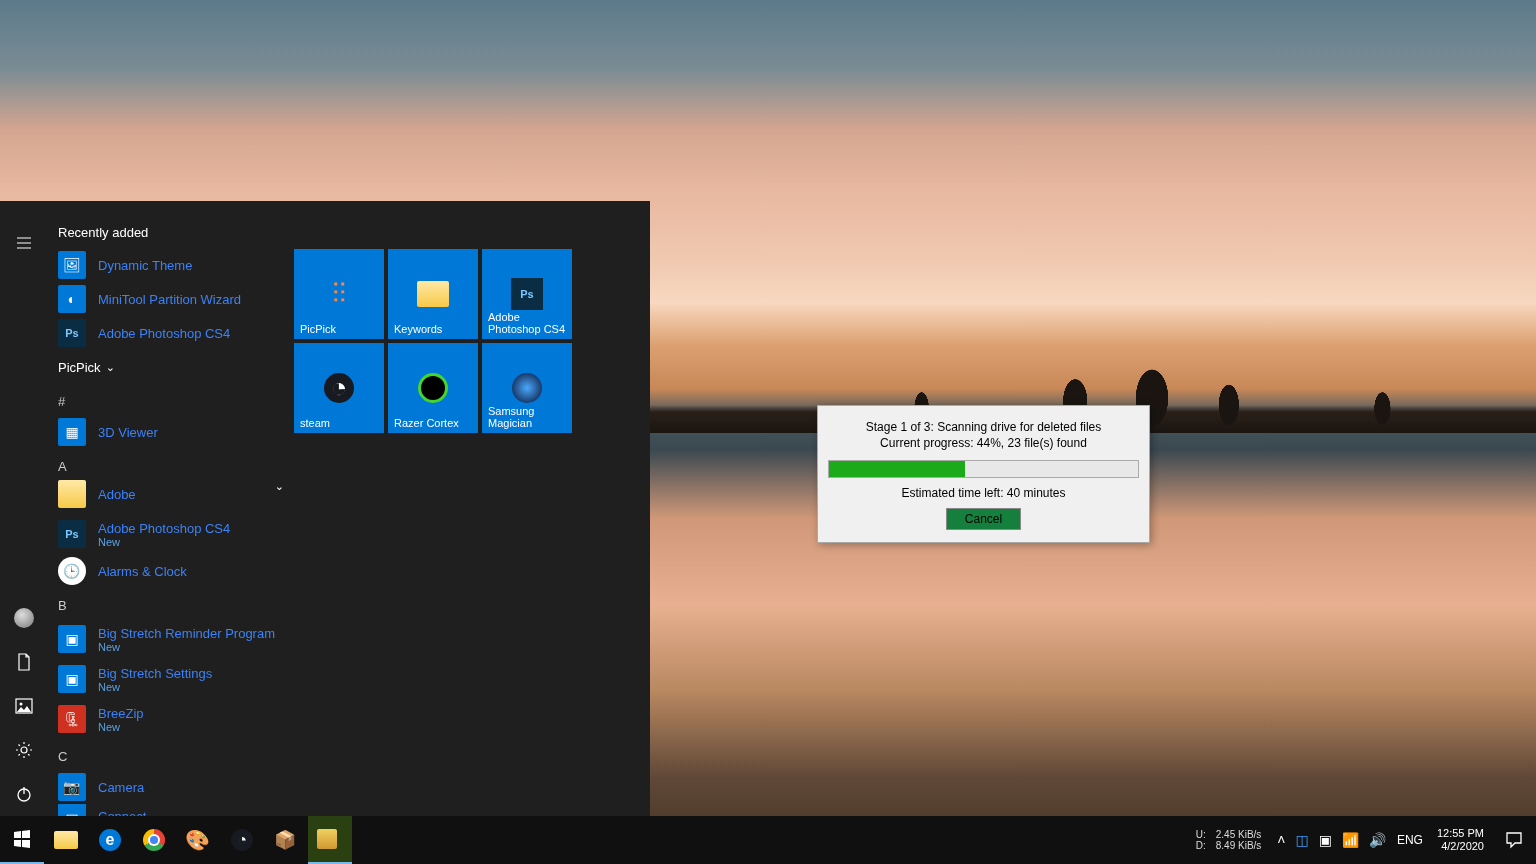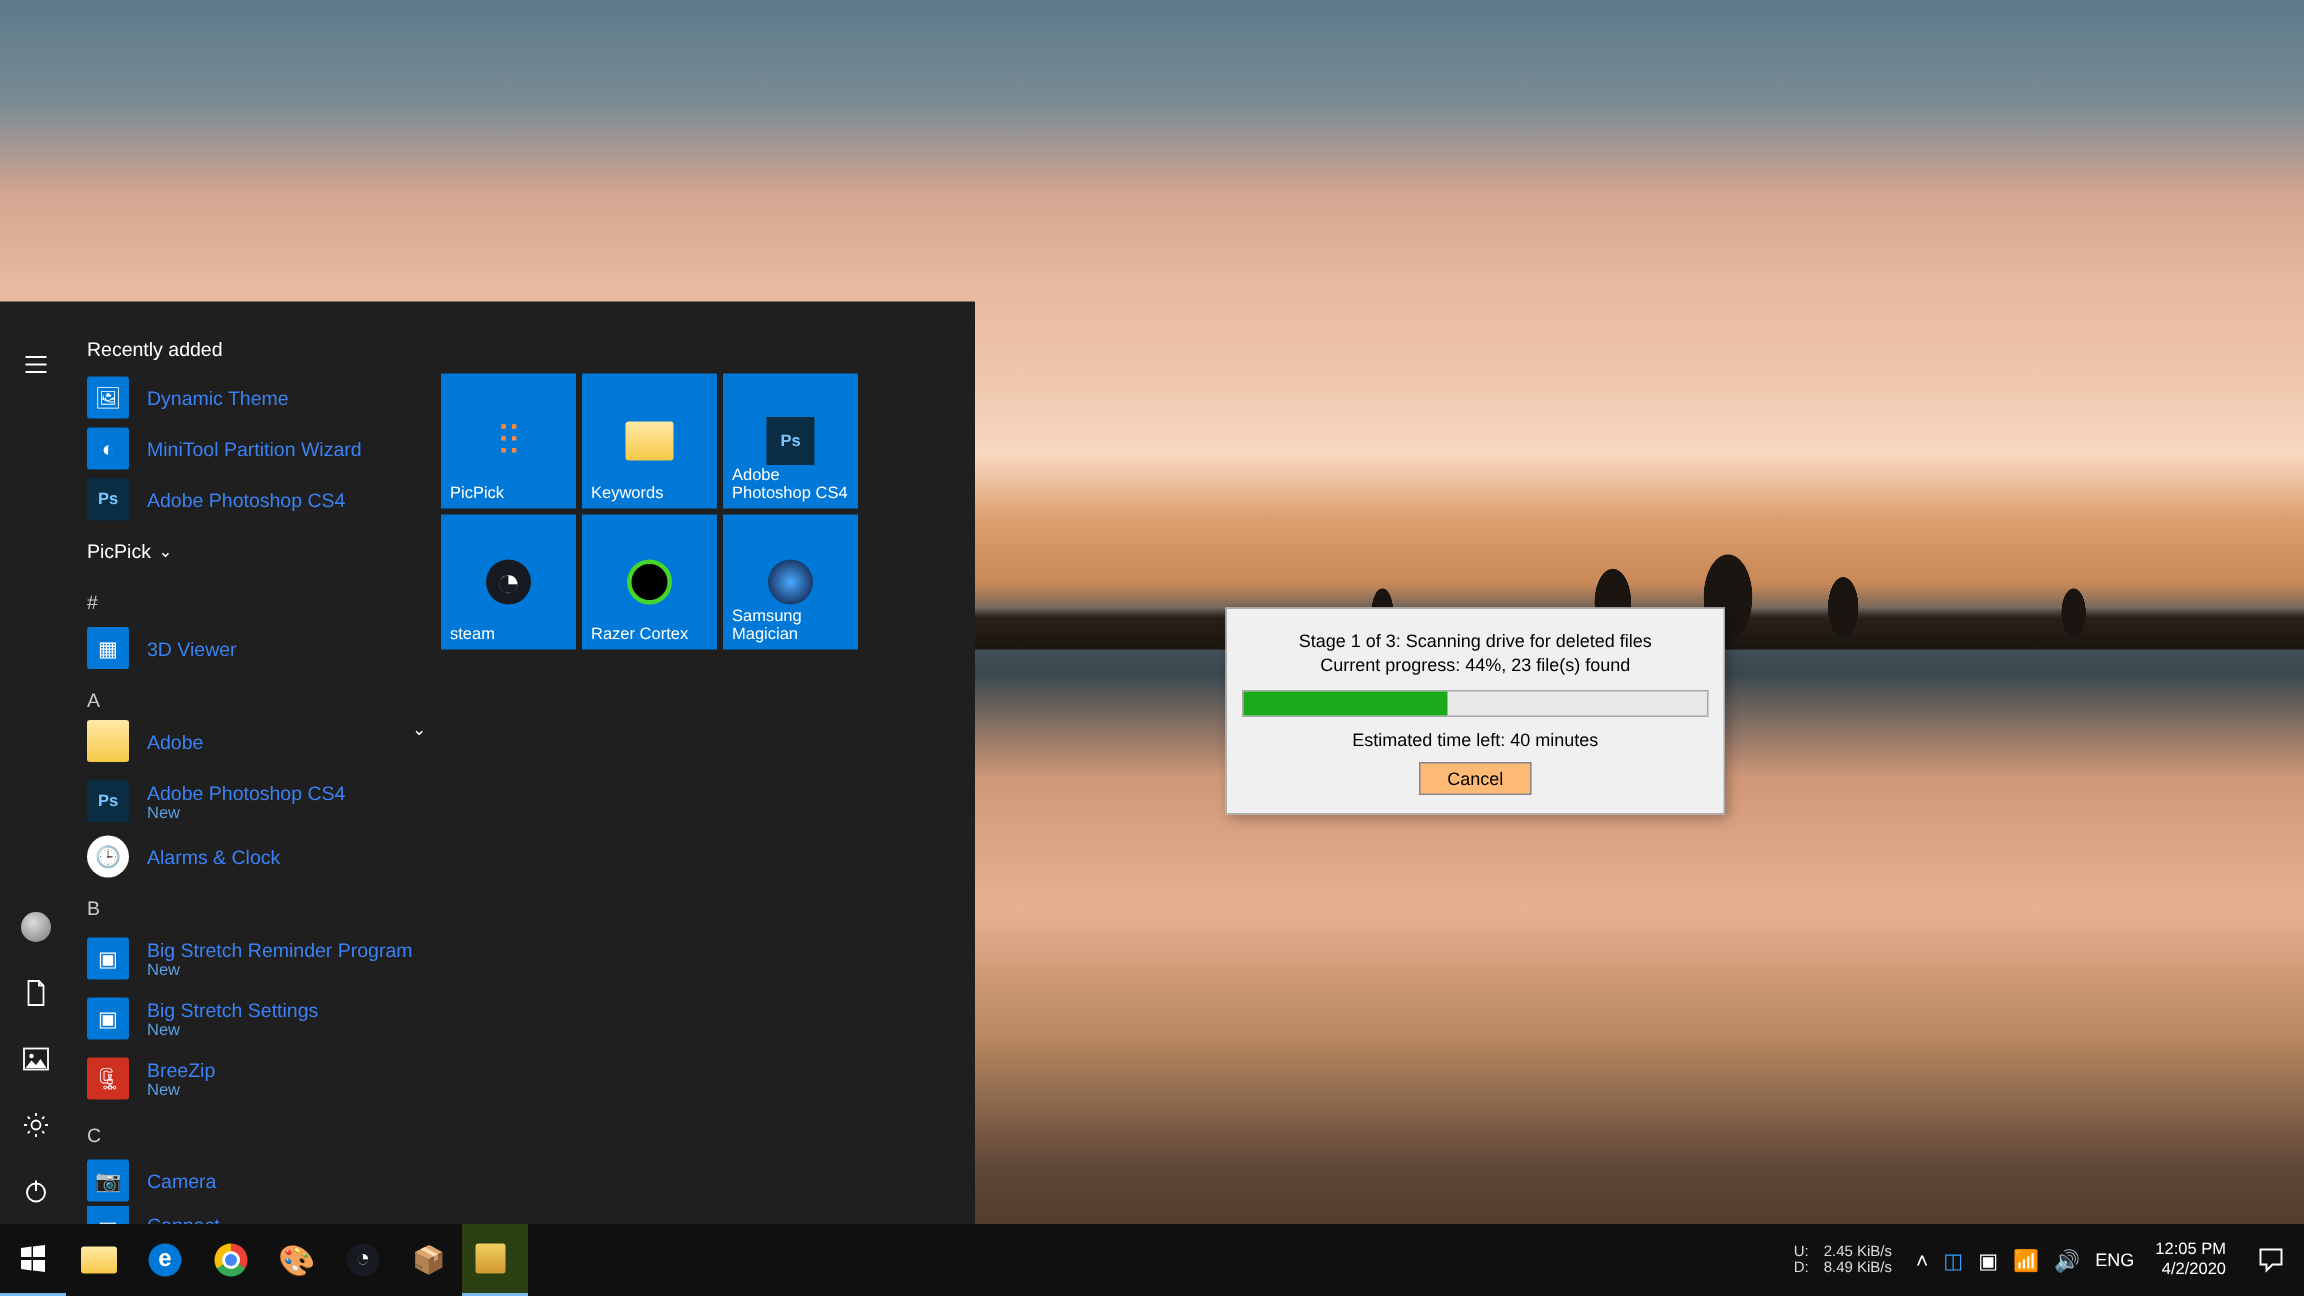--- a/index.html
+++ b/index.html
@@ -62,21 +62,21 @@
   font-size: 12px; color:#000;
 }
 .scan-title { height: 26px; display:flex; align-items:center; padding:0 6px; background:#fff;}
 .scan-title-icon{width:16px;height:16px;margin-right:6px; background:linear-gradient(#f0d060,#d09830); border-radius:2px;}
 .scan-title-text{flex:1; font-size:12px;}
 .win-btn{width:40px;height:26px;display:flex;align-items:center;justify-content:center;color:#555;cursor:pointer;font-size:13px;}
 .scan-body{padding:14px 10px 12px; text-align:center;}
 .scan-line{margin-bottom:2px;}
 .progress-bar{height:18px;border:1px solid #aaa;margin:10px 0 8px;background:#e8e8e8; position:relative;}
 .progress-fill{position:absolute;left:0;top:0;bottom:0;background:#1aaa1a;}
-.cancel-btn{display:inline-block; padding:3px 18px;border:1px solid #888;background:#fdba74;cursor:pointer;font-size:12px;margin-top:6px;}
+.cancel-btn{display:inline-block; padding:3px 18px;border:1px solid #888;background:#15803d;cursor:pointer;font-size:12px;margin-top:6px;}
 
 
 .taskbar {
   position:absolute; left:0;right:0;bottom:0; height:48px; background:#101010; display:flex; align-items:center; color:#fff;
 }
 .tb-btn { width:44px;height:48px;display:flex;align-items:center;justify-content:center;cursor:pointer;}
 .tb-btn.active{border-bottom:2px solid #76b9ed;}
 .tb-btn.running{background:#1a1a1a;border-bottom:2px solid #76b9ed;}
 .tb-spacer{flex:1;}
 .net-stats{font-size:10px;line-height:1.1;margin-right:10px; color:#ddd;}
@@ -317,21 +317,21 @@
     <div class="tray">
       <span class="tray-icon">˄</span>
       <span class="tray-icon" style="color:#3aa0ff;">◫</span>
       <span class="tray-icon">▣</span>
       <span class="tray-icon">📶</span>
       <span class="tray-icon">🔊</span>
       <span class="tray-icon" style="font-size:12px;">ENG</span>
     </div>
 
     <div class="clock">
-      <div>12:05 PM</div>
+      <div>12:55 PM</div>
       <div>4/2/2020</div>
     </div>
 
     <div class="notif">
       <svg width="18" height="18" viewBox="0 0 18 18">
           <path fill="none" stroke="#fff" stroke-width="1.3" d="M2 2h14v10H10l-4 4v-4H2z"></path>
         </svg>
     </div>
   </div>
 </div>

